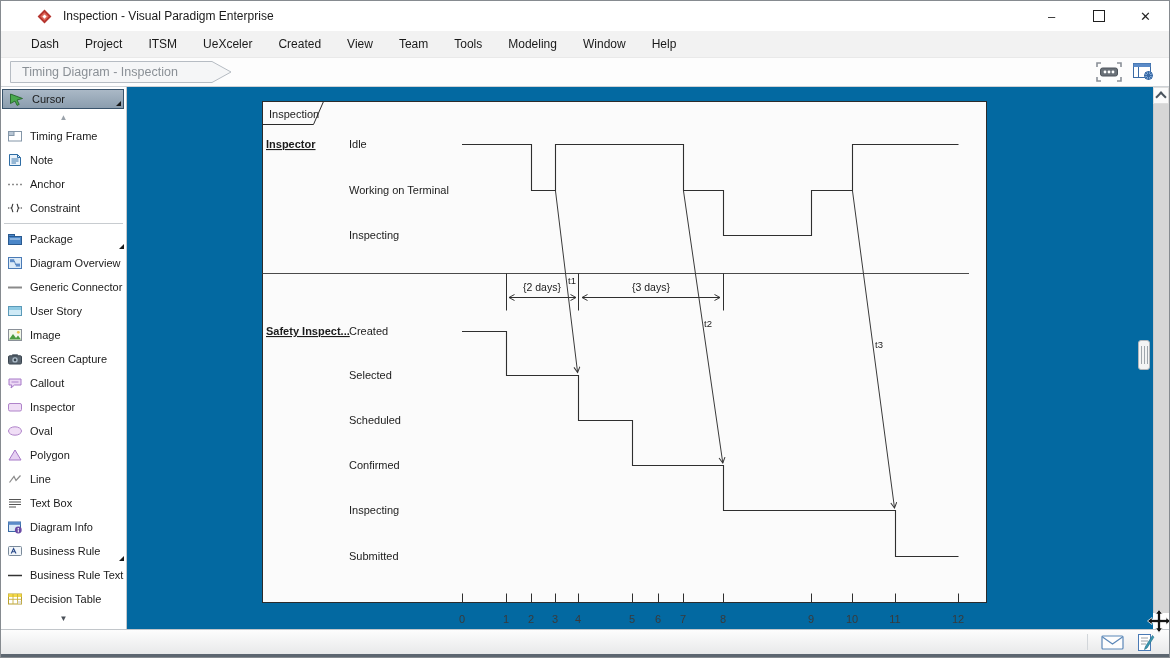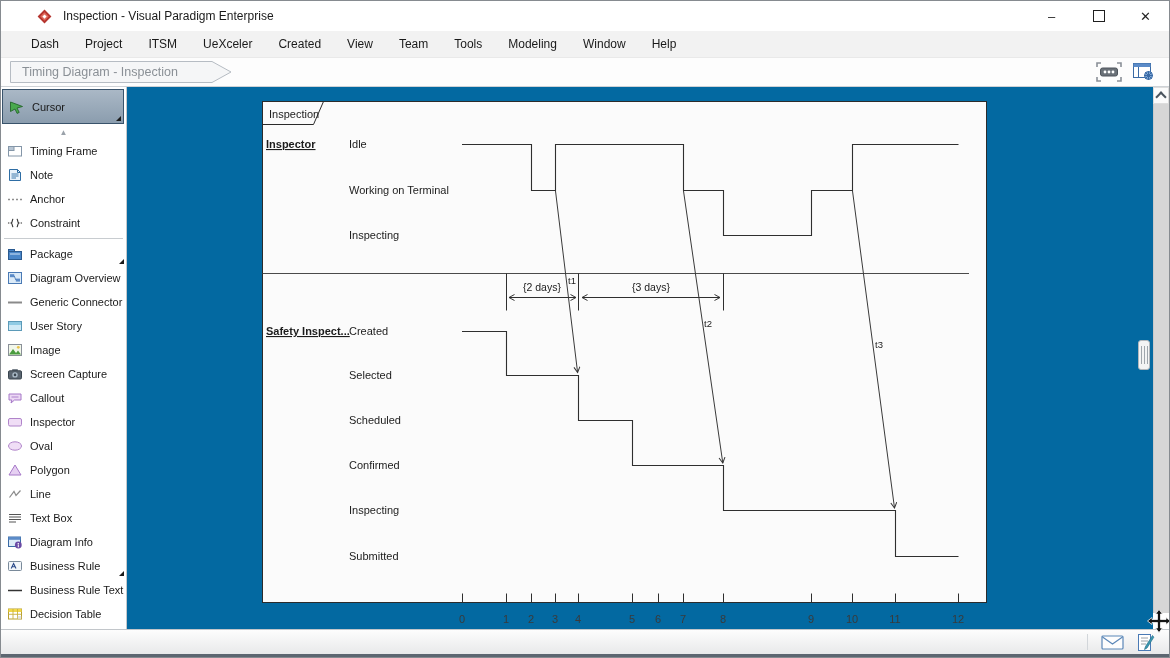--- a/index.html
+++ b/index.html
@@ -17,21 +17,21 @@
   .menu-item{padding:0 13px;font-size:12px;color:#1a1a1a;white-space:nowrap;}
   
   .crumbbar{height:28px;flex:0 0 28px;background:#fdfdfd;border-bottom:1px solid #ced2d6;display:flex;align-items:center;gap:36px;}
   .crumb-wrap{margin-left:8px;}
   .crumb-icons{margin-left:auto;margin-right:14px;display:flex;gap:10px;align-items:center;}
   
   .main{flex:1 1 auto;min-height:0;display:flex;position:relative;}
   .sidebar{width:126px;flex:0 0 126px;box-sizing:border-box;border-right:1px solid #c4c8cc;background:#fff;padding-top:2px;overflow:hidden;}
   .tool{height:24px;display:flex;align-items:center;padding-left:5px;gap:6px;font-size:11px;color:#1a1a1a;position:relative;}
   .tool .ticon{width:18px;height:16px;flex:0 0 18px;display:flex;align-items:center;justify-content:center;}
-  .tool.selected{height:35px;margin:0 2px 2px 1px;border:1px solid #39536b;background:linear-gradient(180deg,#aab8c6,#8b9dae);box-sizing:border-box;}
+  .tool.selected{height:20px;margin:0 2px 2px 1px;border:1px solid #39536b;background:linear-gradient(180deg,#aab8c6,#8b9dae);box-sizing:border-box;}
   .flyout{position:absolute;right:2px;bottom:2px;width:0;height:0;border-left:5px solid transparent;border-bottom:5px solid #1a1a1a;}
   .pal-arrow{height:13px;display:flex;align-items:center;justify-content:center;font-size:8px;color:#9aa2aa;}
   .pal-arrow.down{color:#4a5058;margin-top:1px;}
   .pal-sep{height:1px;background:#c8ccd0;margin:3px 3px;}
   
   .canvas{flex:1 1 auto;position:relative;background:#0369a1;overflow:hidden;}
   svg.diagram{position:absolute;left:0;top:0;font-family:"Liberation Sans",sans-serif;}
   .panel-grip{position:absolute;right:3px;top:253px;width:12px;height:30px;background:#f4f4f4;border:1px solid #b4b8bc;border-radius:3px;
     display:flex;align-items:center;justify-content:center;gap:2px;box-sizing:border-box;}
   .panel-grip i{width:1px;height:18px;background:#a0a6ac;display:block;}

